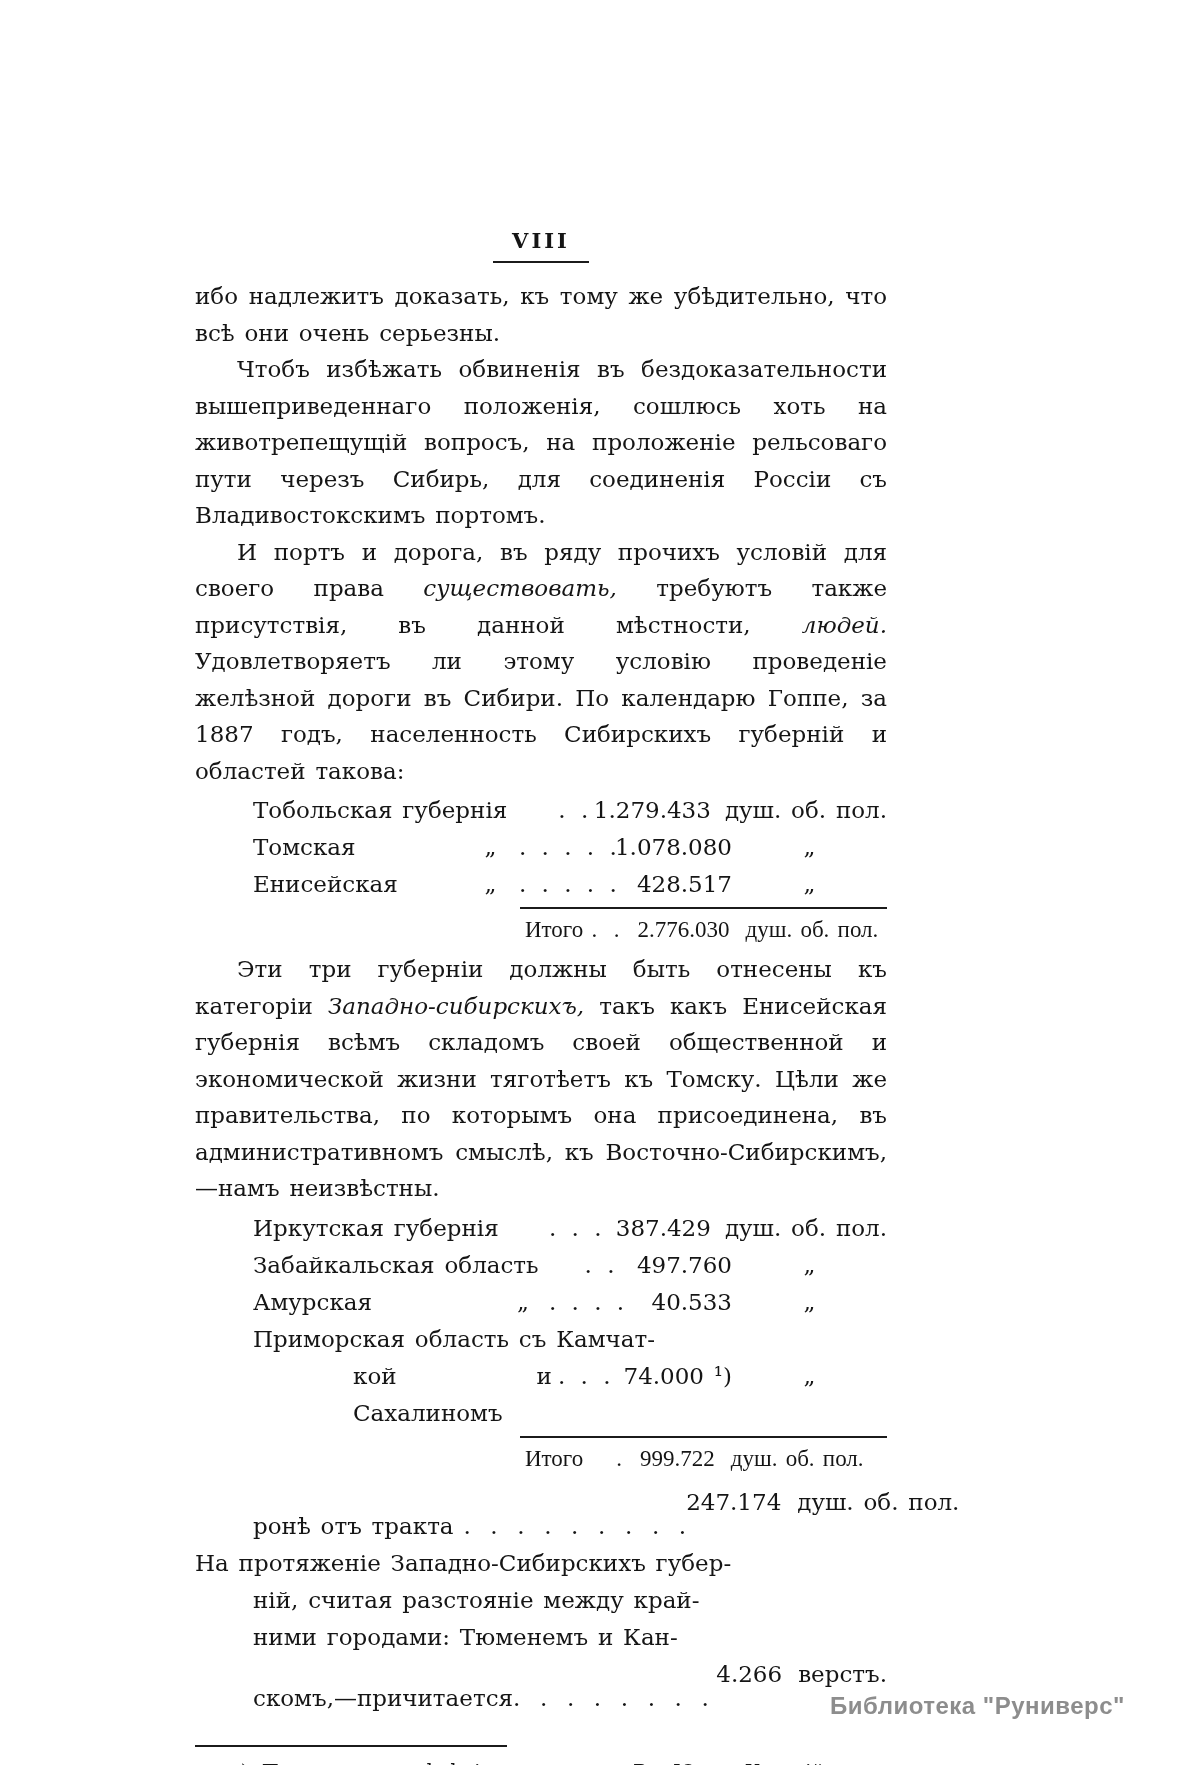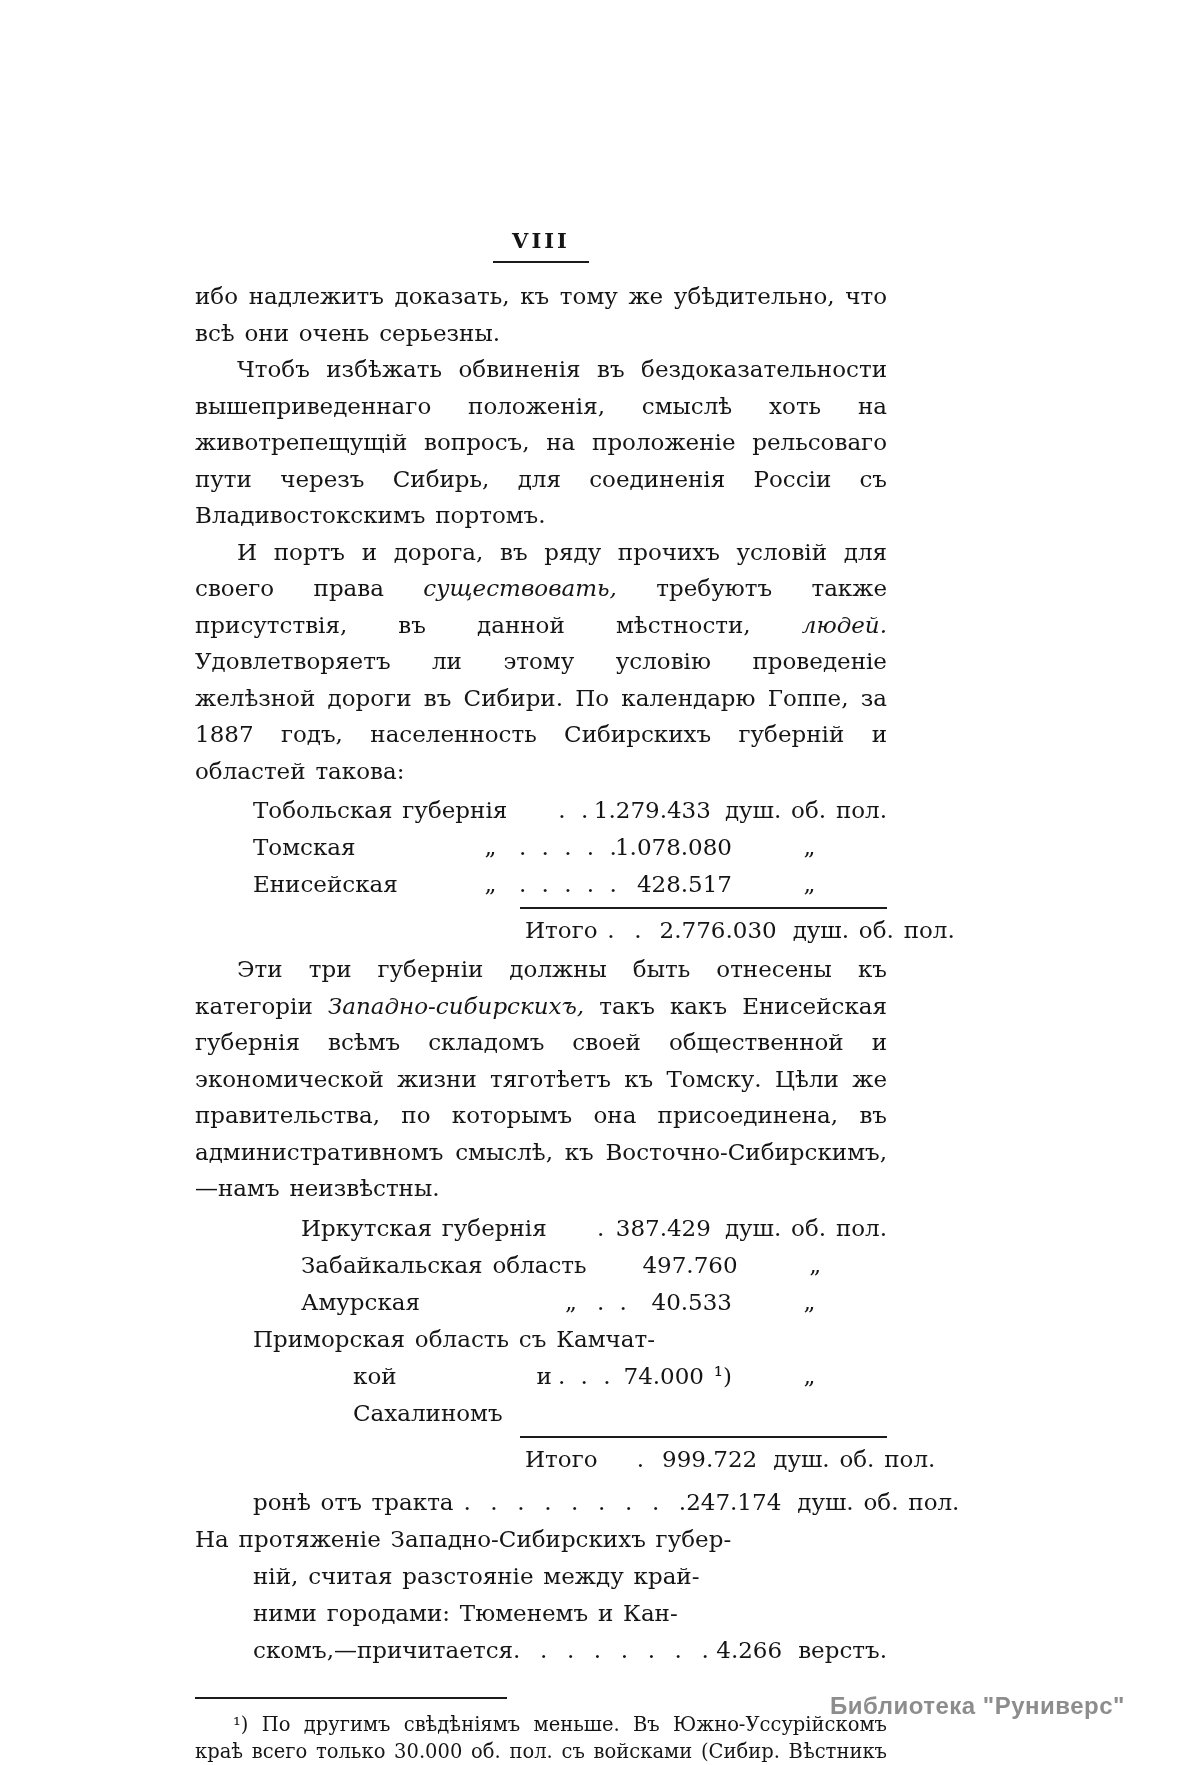--- a/index.html
+++ b/index.html
@@ -39,39 +39,39 @@
   .ital{font-style:italic;}
 
   .tbl{margin:3px 0 2px 58px;}
   .trow{display:flex;line-height:37px;}
   .c-name{flex:0 0 215px;white-space:pre;}
   .c-ditto{flex:0 0 45px;text-align:center;}
   .c-dots{flex:1 1 auto;white-space:pre;word-spacing:8px;overflow:hidden;padding-left:6px;}
   .c-val{flex:0 0 105px;text-align:right;white-space:pre;}
   .c-unit{flex:0 0 155px;padding-left:14px;white-space:pre;}
   .c-unit.u-c{text-align:center;padding-left:0;}
-  .tbl2 .c-name{flex:0 0 250px;margin-left:48px;}
+  .tbl2 .c-name{flex:0 0 250px;}
   .tbl2 .c-ditto{flex:0 0 40px;}
   .trow.wrapline{line-height:37px;}
   .trow.wrap2{padding-left:100px;}
   .total-rule{
     width:367px;height:0;
     border-top:2.5px solid #1b1b1b;
     margin:4px 0 0 325px;
   }
-  .trow-total{display:flex;line-height:42px;padding-left:330px;}
+  .trow-total{display:flex;line-height:42px;padding-left:330px;font-family:Liberation Serif, serif;}
   .total-label{white-space:pre;}
   .total-val{margin-left:18px;white-space:pre;}
   .total-unit{margin-left:16px;white-space:pre;}
 
   .entries{margin-top:4px;}
   .e-line{line-height:37px;white-space:pre;}
   .e-flex{display:flex;line-height:37px;}
   .e-ind{padding-left:58px;}
-  .e-left{white-space:pre;}
+  .e-left{white-space:pre;margin-top:24px;}
   .e-val{margin-left:auto;white-space:pre;}
   .e-unit{margin-left:16px;white-space:pre;}
 
   .fn-rule{
     width:312px;height:0;
     border-top:2px solid #1b1b1b;
     margin:28px 0 12px 0;
   }
   .footnote{
     font-size:19.5px;
@@ -97,21 +97,21 @@
 <div class="page">
   <div class="content">
 
     <div class="folio">VIII</div>
     <div class="folio-rule"></div>
 
     <div class="body-text">
 
       <p class="noindent">ибо надлежитъ доказать, къ тому же убѣдительно, что всѣ они очень серьезны.</p>
 
-      <p>Чтобъ избѣжать обвиненія въ бездоказательности вышеприведеннаго положенія, смыслѣ хоть на животрепещущій вопросъ, на проложеніе рельсоваго пути черезъ Сибирь, для соединенія Россіи съ Владивостокскимъ портомъ.</p>
+      <p>Чтобъ избѣжать обвиненія въ бездоказательности вышеприведеннаго положенія, сошлюсь хоть на животрепещущій вопросъ, на проложеніе рельсоваго пути черезъ Сибирь, для соединенія Россіи съ Владивостокскимъ портомъ.</p>
 
       <p><span>И портъ и дорога, въ ряду прочихъ условій для своего права </span><span class="ital">существовать,</span><span> требуютъ также присутствія, въ данной мѣстности, </span><span class="ital">людей.</span><span> Удовлетворяетъ ли этому условію проведеніе желѣзной дороги въ Сибири. По календарю Гоппе, за 1887 годъ, населенность Сибирскихъ губерній и областей такова:</span></p>
 
       <div class="tbl tbl1">
         <div class="trow">
           <span class="c-name">Тобольская губернія</span>
           <span class="c-ditto"></span>
           <span class="c-dots">. . . . . .</span>
           <span class="c-val">1.279.433</span>
           <span class="c-unit">душ. об. пол.</span>

